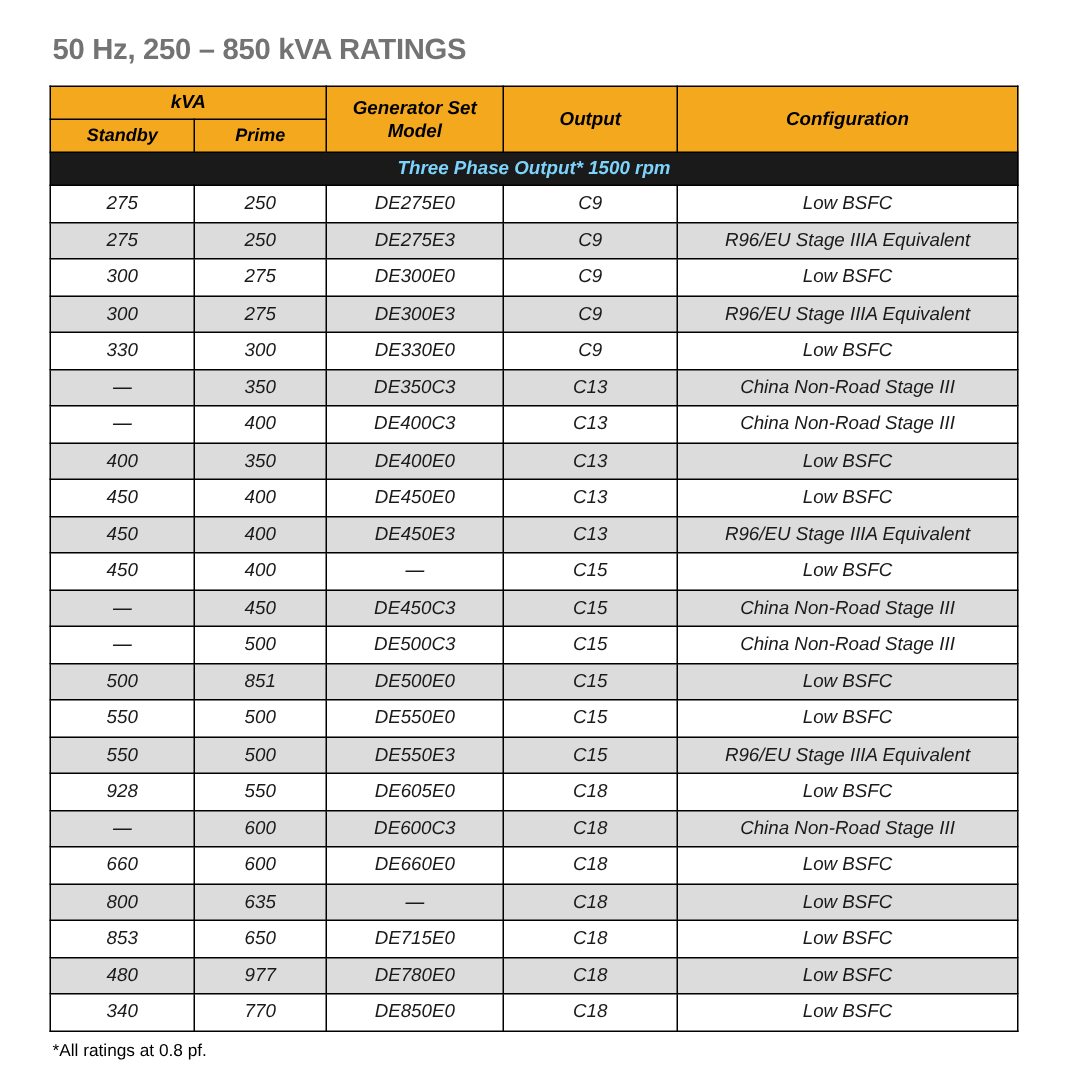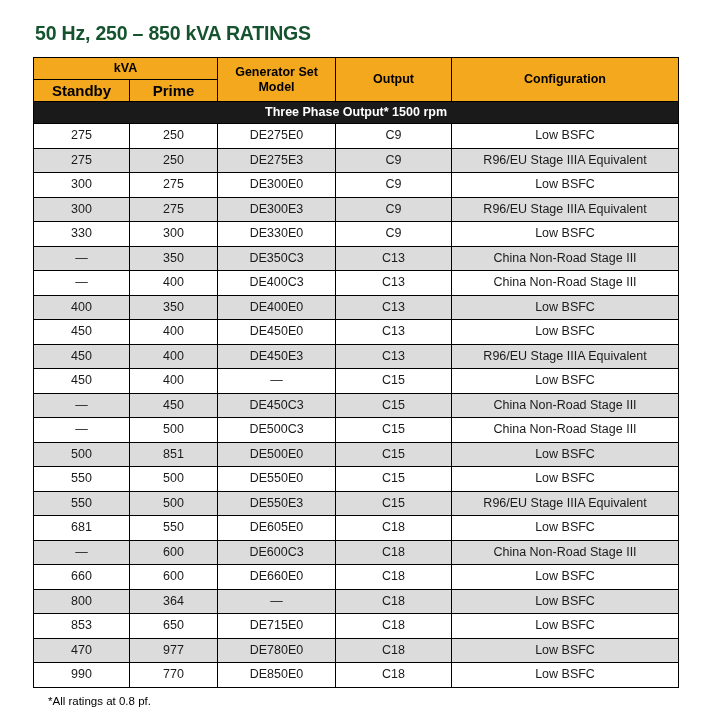--- a/index.html
+++ b/index.html
@@ -17,57 +17,58 @@
   }
   .page {
     padding: 22px 28px 0 33px;
     box-sizing: border-box;
   }
   .title {
     font-size: 19.5px;
     font-weight: bold;
     letter-spacing: -0.2px;
     margin: 0 0 12px 2px;
-    color: #14532d;
+    color: #737373;
   }
   table.ratings {
     border-collapse: collapse;
     width: 645px;
     table-layout: fixed;
     border: 1px solid #000;
+    font-style: italic;
   }
   table.ratings td, table.ratings th {
     border: 1px solid #000;
     padding: 0;
     margin: 0;
   }
   .hdr {
     background: #f4a81d;
     font-weight: bold;
     text-align: center;
     font-size: 12.5px;
     color: #000;
   }
   .hdr-kva {
     height: 21px;
     line-height: 21px;
   }
   .hdr-sub {
     height: 21px;
     line-height: 21px;
-    font-size: 15px;
+    font-size: 12px;
   }
   .hdr-tall {
     height: 42px;
     line-height: 15px;
     vertical-align: middle;
   }
   .section-row td {
     background: #1a1a1a;
-    color: #ffffff;
+    color: #7dd3fc;
     font-weight: bold;
     text-align: center;
     font-size: 12.5px;
     height: 21px;
     line-height: 21px;
   }
   tr.data td {
     height: 23.5px;
     line-height: 23.5px;
     text-align: center;
@@ -76,21 +77,21 @@
   }
   tr.shade td {
     background: #dcdcdc;
   }
   tr.plain td {
     background: #ffffff;
   }
   .footnote {
     font-size: 11.5px;
     margin-top: 7px;
-    margin-left: 15px;
+    margin-left: 2px;
     color: #000;
   }
   col.c-standby { width: 96px; }
   col.c-prime   { width: 88px; }
   col.c-model   { width: 118px; }
   col.c-engine  { width: 116px; }
   col.c-config  { width: 227px; }
 </style>
 </head>
 <body>
@@ -232,21 +233,21 @@
           <td>Low BSFC</td>
         </tr>
         <tr class="data shade">
           <td>550</td>
           <td>500</td>
           <td>DE550E3</td>
           <td>C15</td>
           <td>R96/EU Stage IIIA Equivalent</td>
         </tr>
         <tr class="data plain">
-          <td>681</td>
+          <td>928</td>
           <td>550</td>
           <td>DE605E0</td>
           <td>C18</td>
           <td>Low BSFC</td>
         </tr>
         <tr class="data shade">
           <td>—</td>
           <td>600</td>
           <td>DE600C3</td>
           <td>C18</td>
@@ -254,41 +255,41 @@
         </tr>
         <tr class="data plain">
           <td>660</td>
           <td>600</td>
           <td>DE660E0</td>
           <td>C18</td>
           <td>Low BSFC</td>
         </tr>
         <tr class="data shade">
           <td>800</td>
-          <td>364</td>
+          <td>635</td>
           <td>—</td>
           <td>C18</td>
           <td>Low BSFC</td>
         </tr>
         <tr class="data plain">
           <td>853</td>
           <td>650</td>
           <td>DE715E0</td>
           <td>C18</td>
           <td>Low BSFC</td>
         </tr>
         <tr class="data shade">
-          <td>470</td>
+          <td>480</td>
           <td>977</td>
           <td>DE780E0</td>
           <td>C18</td>
           <td>Low BSFC</td>
         </tr>
         <tr class="data plain">
-          <td>990</td>
+          <td>340</td>
           <td>770</td>
           <td>DE850E0</td>
           <td>C18</td>
           <td>Low BSFC</td>
         </tr>
       </tbody>
   </table>
 
   <div class="footnote">*All ratings at 0.8 pf.</div>
 

